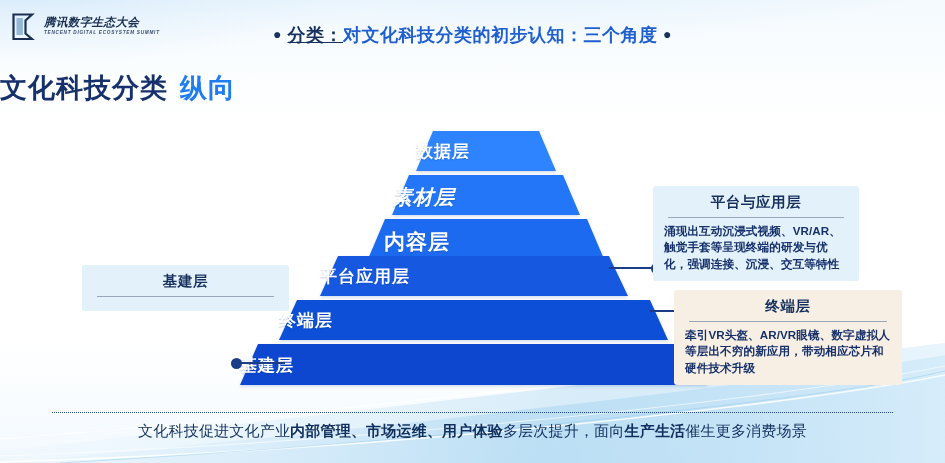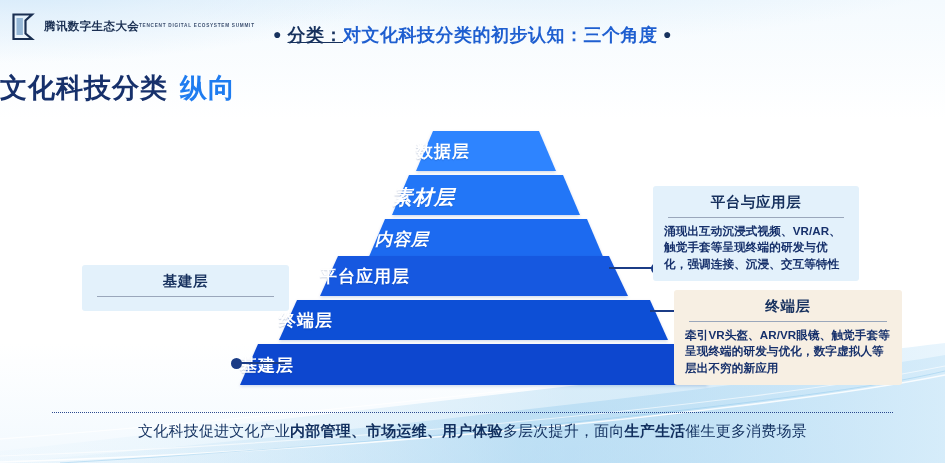--- a/index.html
+++ b/index.html
@@ -16,21 +16,21 @@
       radial-gradient(700px 150px at 55% -14%, rgba(206,231,249,.75) 0%, rgba(255,255,255,0) 72%),
       linear-gradient(180deg,#f4fafe 0%,#ffffff 26%,#ffffff 74%,#f2f9fe 100%);
   }
 
   
   .waves{position:absolute;left:0;bottom:0;width:945px;height:120px;}
 
   
   .logo{position:absolute;left:12px;top:13px;display:flex;align-items:center;gap:7px;}
   .logo .mark{width:25px;height:27px;flex:none;}
-  .logo .txt{display:flex;flex-direction:row;line-height:1;}
+  .logo .txt{display:flex;flex-direction:column;line-height:1;font-style:italic;}
   .logo .cn{font-size:11.5px;font-weight:700;color:#1a2f52;letter-spacing:.4px;white-space:nowrap;}
   .logo .en{font-size:4.6px;font-weight:700;color:#3d5070;letter-spacing:.72px;margin-top:3px;white-space:nowrap;
             transform:scale(1.02);transform-origin:left center;}
 
   
   .eyebrow{position:absolute;left:0;right:0;top:23px;text-align:center;
     font-size:18px;font-weight:700;color:#1f5fd0;letter-spacing:.5px;white-space:nowrap;}
   .eyebrow .dot{color:#17325e;font-size:14px;vertical-align:2px;}
   .eyebrow .lead{color:#17325e;text-decoration:underline;}
   .maintitle{position:absolute;left:0;right:0;top:70px;text-align:left;
@@ -131,21 +131,21 @@
 
     <polygon filter="url(#sh)" points="338,256 609,256 628,296 320,296" fill="#1658e0"></polygon>
 
     <polygon filter="url(#sh)" points="297,300 650,300 668,340 279,340" fill="#1150d6"></polygon>
 
     <polygon filter="url(#sh)" points="258,344 690,344 708,385 240,385" fill="#0d47cf"></polygon>
   </svg>
 
   <div class="layerlabel" style="left:416px;top:140px;width:140px;font-size:17px;">数据层</div>
   <div class="layerlabel" style="left:392px;top:184px;width:188px;font-size:20px;font-style:italic;">素材层</div>
-  <div class="layerlabel" style="left:375px;top:228px;width:236px;font-size:17px;font-style:italic;">内容层</div>
+  <div class="layerlabel" style="left:384px;top:228px;width:236px;font-size:21px;">内容层</div>
   <div class="layerlabel" style="left:320px;top:265px;width:308px;font-size:17px;">平台应用层</div>
   <div class="layerlabel" style="left:279px;top:309px;width:389px;font-size:17px;">终端层</div>
   <div class="layerlabel" style="left:240px;top:354px;width:468px;font-size:17px;">基建层</div>
 
   <div class="conn" style="left:609px;top:267px;width:55px;">
     <div class="ln" style="left:0;width:44px;"></div>
     <div class="dt" style="left:42px;"></div>
   </div>
   <div class="conn" style="left:650px;top:310px;width:52px;">
     <div class="ln" style="left:0;width:42px;"></div>
@@ -158,21 +158,21 @@
 
   <div class="card blue" id="card-platform">
     <div class="ttl">平台与应用层</div>
     <div class="rule"></div>
     <div class="body">涌现出互动沉浸式视频、VR/AR、触觉手套等呈现终端的研发与优化，强调连接、沉浸、交互等特性</div>
   </div>
 
   <div class="card cream" id="card-terminal">
     <div class="ttl">终端层</div>
     <div class="rule"></div>
-    <div class="body">牵引VR头盔、AR/VR眼镜、触觉手套等呈现终端的研发与优化，数字虚拟人等层出不穷的新应用</div>
+    <div class="body">牵引VR头盔、AR/VR眼镜、数字虚拟人等层出不穷的新应用，带动相应芯片和硬件技术升级</div>
   </div>
 
   <div class="card blue" id="card-infra">
     <div class="ttl">基建层</div>
     <div class="rule"></div>
   </div>
 
   <div class="fdivider"></div>
   <div class="footer">
     <span>文化科技促进文化产业</span><b>内部管理、市场运维、用户体验</b><span>多层次提升，面向</span><b>生产生活</b><span>催生更多消费场景</span>

